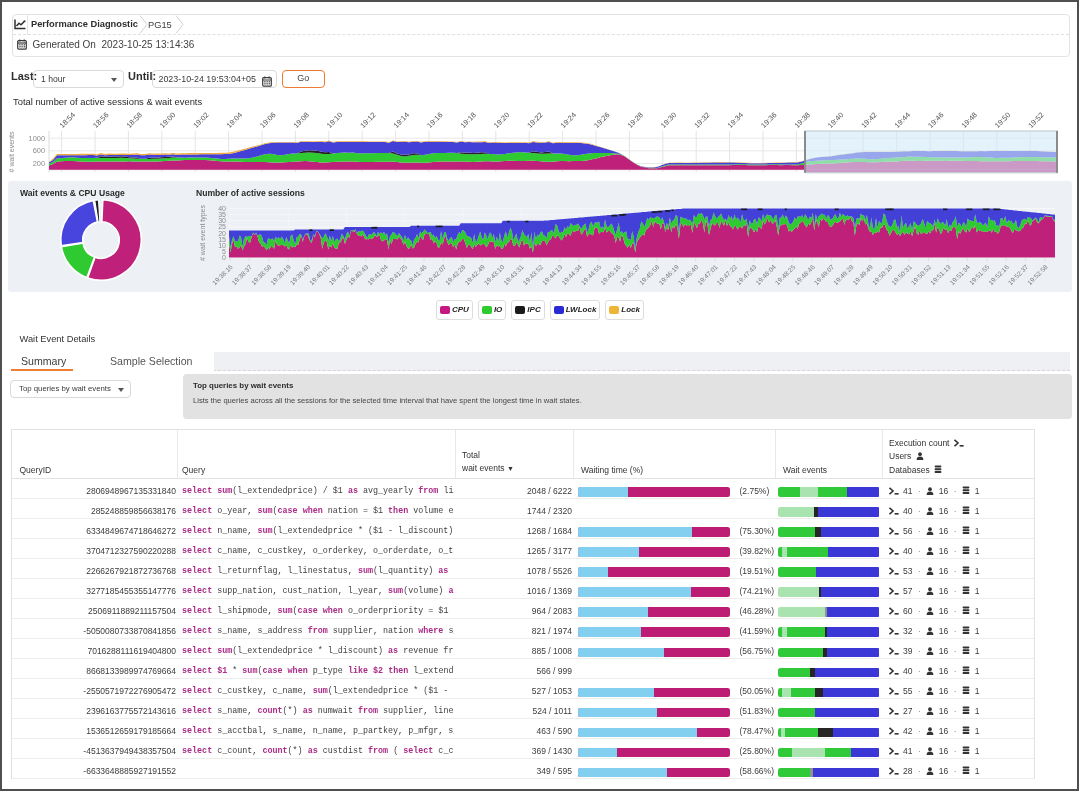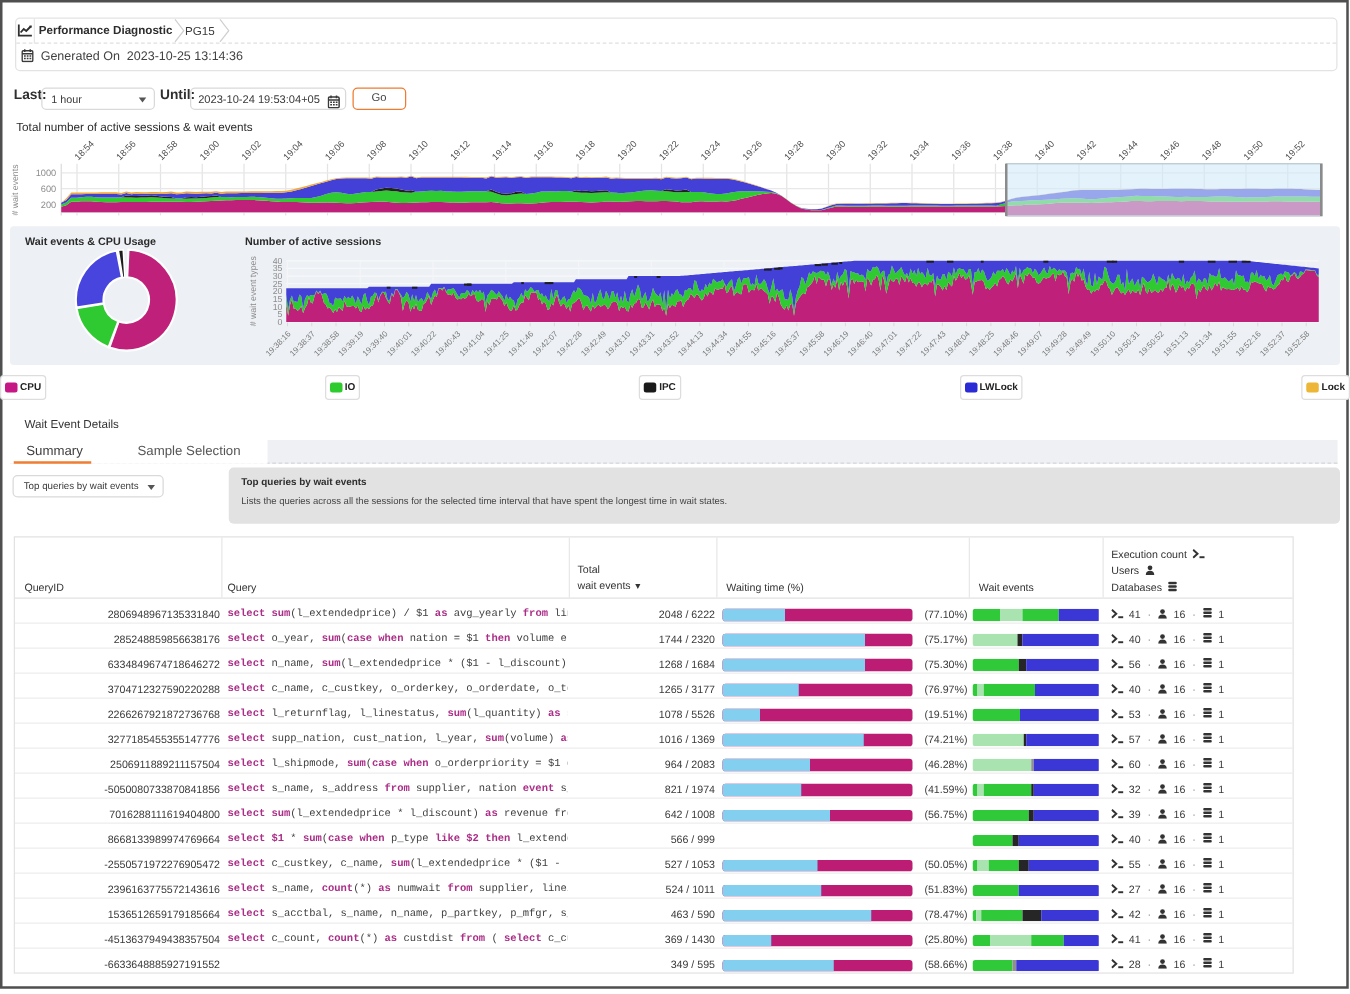--- a/index.html
+++ b/index.html
@@ -18,21 +18,21 @@
 .selbox { position:absolute; left:33px; top:69.5px; width:90.5px; height:18px; border:1px solid #d9d9d9; border-radius:4px; font-size:8.6px; color:#3a3a3a; line-height:17px; padding-left:7px; }
 .caret { position:absolute; right:6px; top:7px; width:0; height:0; border-left:3.2px solid transparent; border-right:3.2px solid transparent; border-top:4px solid #555; }
 .inpbox { position:absolute; left:151.5px; top:69.5px; width:125px; height:18px; border:1px solid #d9d9d9; border-radius:4px; font-size:8.9px; color:#3a3a3a; line-height:17px; padding-left:6px; padding-right:19px; white-space:nowrap; overflow:hidden; }
 .gobtn { position:absolute; left:281.5px; top:69.5px; width:43.5px; height:18px; border:1.5px solid #ee7b31; border-radius:4px; font-size:9px; color:#444; text-align:center; line-height:15.5px; }
 
 .sect { position:absolute; left:13px; top:96px; font-size:9.4px; font-weight:normal; color:#2b2b2b; }
 
 .panel { position:absolute; left:8px; top:181px; width:1064px; height:111px; background:#edf0f4; border-radius:3px; }
 .ptit { position:absolute; font-size:8.6px; font-weight:bold; color:#2b2b2b; }
 
-.legend { position:absolute; left:0; top:299.5px; width:1080px; display:flex; justify-content:space-between; gap:5px; }
+.legend { position:absolute; left:0; top:299.5px; width:1080px; display:flex; justify-content:center; gap:5px;font-style:italic; }
 .litem { border:1px solid #ddd; border-radius:3px; background:#fff; height:20.5px; display:flex; align-items:center; padding:0 3px; font-size:8px; color:#222; font-weight:bold; }
 .sw { width:10px; height:8px; border-radius:2px; margin-right:2px; }
 
 .wed { position:absolute; left:19.5px; top:334px; font-size:9.3px; color:#333; }
 .tabbar { position:absolute; left:8px; top:352px; width:1062px; height:18.5px; background:#eef0f4; border-bottom:1px dashed #d5d5d5; }
 .tabwhite { position:absolute; left:0; top:0; width:206px; height:18.5px; background:#fff; }
 .tab1 { position:absolute; left:13px; top:3px; font-size:10.6px; color:#3c3c3c; }
 .tab2 { position:absolute; left:102px; top:3px; font-size:10.6px; color:#555; }
 .tabline { position:absolute; left:3px; top:16.5px; width:62px; height:2px; background:#ef7d33; }
 
@@ -395,21 +395,21 @@
     <div class="vline" style="left:870.5px"></div>
   </div>
 <div class="trow" style="top:49.1px">
       <div class="c1">2806948967135331840</div>
       <div class="c2"><b>select</b> <b>sum</b>(l_extendedprice) / $1 <b>as</b> avg_yearly <b>from</b> lineitem</div>
       <div class="c3">2048 / 6222</div>
       <div class="c4">
         <span class="pbar">
           <i style="width:32.92%"></i>
         </span>
-        <span class="pct">(77.10%)</span>
+        <span class="pct">(2.75%)</span>
       </div>
       <div class="c5">
         <span class="wbar">
           <i style="width:22.0%;background:#2fc93a"></i>
           <i style="width:18.0%;background:#a9e3b0"></i>
           <i style="width:28.0%;background:#2fc93a"></i>
           <i style="width:32.0%;background:#3a37d6"></i>
         </span>
       </div>
       <div class="c6"><svg width="10" height="8" viewBox="0 0 10 8" style="vertical-align:-1px">
@@ -421,26 +421,20 @@
         </svg><span class="n">16</span><span class="d">·</span><svg width="8" height="9" viewBox="0 0 8 9" style="vertical-align:-1px">
           <rect x="0.6" y="0.4" width="6.8" height="2" rx="0.8" fill="#333"></rect>
           <rect x="0.6" y="3.2" width="6.8" height="2" rx="0.8" fill="#333"></rect>
           <rect x="0.6" y="6" width="6.8" height="2" rx="0.8" fill="#333"></rect>
         </svg><span class="n">1</span></div>
     </div>
 <div class="trow" style="top:69.2px">
       <div class="c1">285248859856638176</div>
       <div class="c2"><b>select</b> o_year, <b>sum</b>(<b>case</b> <b>when</b> nation = $1 <b>then</b> volume els</div>
       <div class="c3">1744 / 2320</div>
-      <div class="c4">
-        <span class="pbar">
-          <i style="width:75.17%"></i>
-        </span>
-        <span class="pct">(75.17%)</span>
-      </div>
       <div class="c5">
         <span class="wbar">
           <i style="width:36.0%;background:#a9e3b0"></i>
           <i style="width:4.0%;background:#262626"></i>
           <i style="width:60.0%;background:#3a37d6"></i>
         </span>
       </div>
       <div class="c6"><svg width="10" height="8" viewBox="0 0 10 8" style="vertical-align:-1px">
           <path d="M0.5,0.8 L4,4 L0.5,7.2" stroke="#333" stroke-width="1.6" fill="none"></path>
           <rect x="5.6" y="6" width="4" height="1.6" fill="#333"></rect>
@@ -483,21 +477,21 @@
         </svg><span class="n">1</span></div>
     </div>
 <div class="trow" style="top:109.2px">
       <div class="c1">3704712327590220288</div>
       <div class="c2"><b>select</b> c_name, c_custkey, o_orderkey, o_orderdate, o_tot</div>
       <div class="c3">1265 / 3177</div>
       <div class="c4">
         <span class="pbar">
           <i style="width:39.82%"></i>
         </span>
-        <span class="pct">(76.97%)</span>
+        <span class="pct">(39.82%)</span>
       </div>
       <div class="c5">
         <span class="wbar">
           <i style="width:4.0%;background:#2fc93a"></i>
           <i style="width:5.0%;background:#a9e3b0"></i>
           <i style="width:41.0%;background:#2fc93a"></i>
           <i style="width:50.0%;background:#3a37d6"></i>
         </span>
       </div>
       <div class="c6"><svg width="10" height="8" viewBox="0 0 10 8" style="vertical-align:-1px">
@@ -593,21 +587,21 @@
           <circle cx="4" cy="2.2" r="1.9" fill="#333"></circle>
           <path d="M0.6,8 C0.6,5.6 2,4.6 4,4.6 C6,4.6 7.4,5.6 7.4,8 Z" fill="#333"></path>
         </svg><span class="n">16</span><span class="d">·</span><svg width="8" height="9" viewBox="0 0 8 9" style="vertical-align:-1px">
           <rect x="0.6" y="0.4" width="6.8" height="2" rx="0.8" fill="#333"></rect>
           <rect x="0.6" y="3.2" width="6.8" height="2" rx="0.8" fill="#333"></rect>
           <rect x="0.6" y="6" width="6.8" height="2" rx="0.8" fill="#333"></rect>
         </svg><span class="n">1</span></div>
     </div>
 <div class="trow" style="top:189.4px">
       <div class="c1">-5050080733870841856</div>
-      <div class="c2"><b>select</b> s_name, s_address <b>from</b> supplier, nation <b>event</b> s_</div>
+      <div class="c2"><b>select</b> s_name, s_address <b>from</b> supplier, nation <b>where</b> s_</div>
       <div class="c3">821 / 1974</div>
       <div class="c4">
         <span class="pbar">
           <i style="width:41.59%"></i>
         </span>
         <span class="pct">(41.59%)</span>
       </div>
       <div class="c5">
         <span class="wbar">
           <i style="width:4.0%;background:#2fc93a"></i>
@@ -625,21 +619,21 @@
           <path d="M0.6,8 C0.6,5.6 2,4.6 4,4.6 C6,4.6 7.4,5.6 7.4,8 Z" fill="#333"></path>
         </svg><span class="n">16</span><span class="d">·</span><svg width="8" height="9" viewBox="0 0 8 9" style="vertical-align:-1px">
           <rect x="0.6" y="0.4" width="6.8" height="2" rx="0.8" fill="#333"></rect>
           <rect x="0.6" y="3.2" width="6.8" height="2" rx="0.8" fill="#333"></rect>
           <rect x="0.6" y="6" width="6.8" height="2" rx="0.8" fill="#333"></rect>
         </svg><span class="n">1</span></div>
     </div>
 <div class="trow" style="top:209.5px">
       <div class="c1">7016288111619404800</div>
       <div class="c2"><b>select</b> <b>sum</b>(l_extendedprice * l_discount) <b>as</b> revenue fro</div>
-      <div class="c3">642 / 1008</div>
+      <div class="c3">885 / 1008</div>
       <div class="c4">
         <span class="pbar">
           <i style="width:56.75%"></i>
         </span>
         <span class="pct">(56.75%)</span>
       </div>
       <div class="c5">
         <span class="wbar">
           <i style="width:45.0%;background:#2fc93a"></i>
           <i style="width:4.0%;background:#262626"></i>

